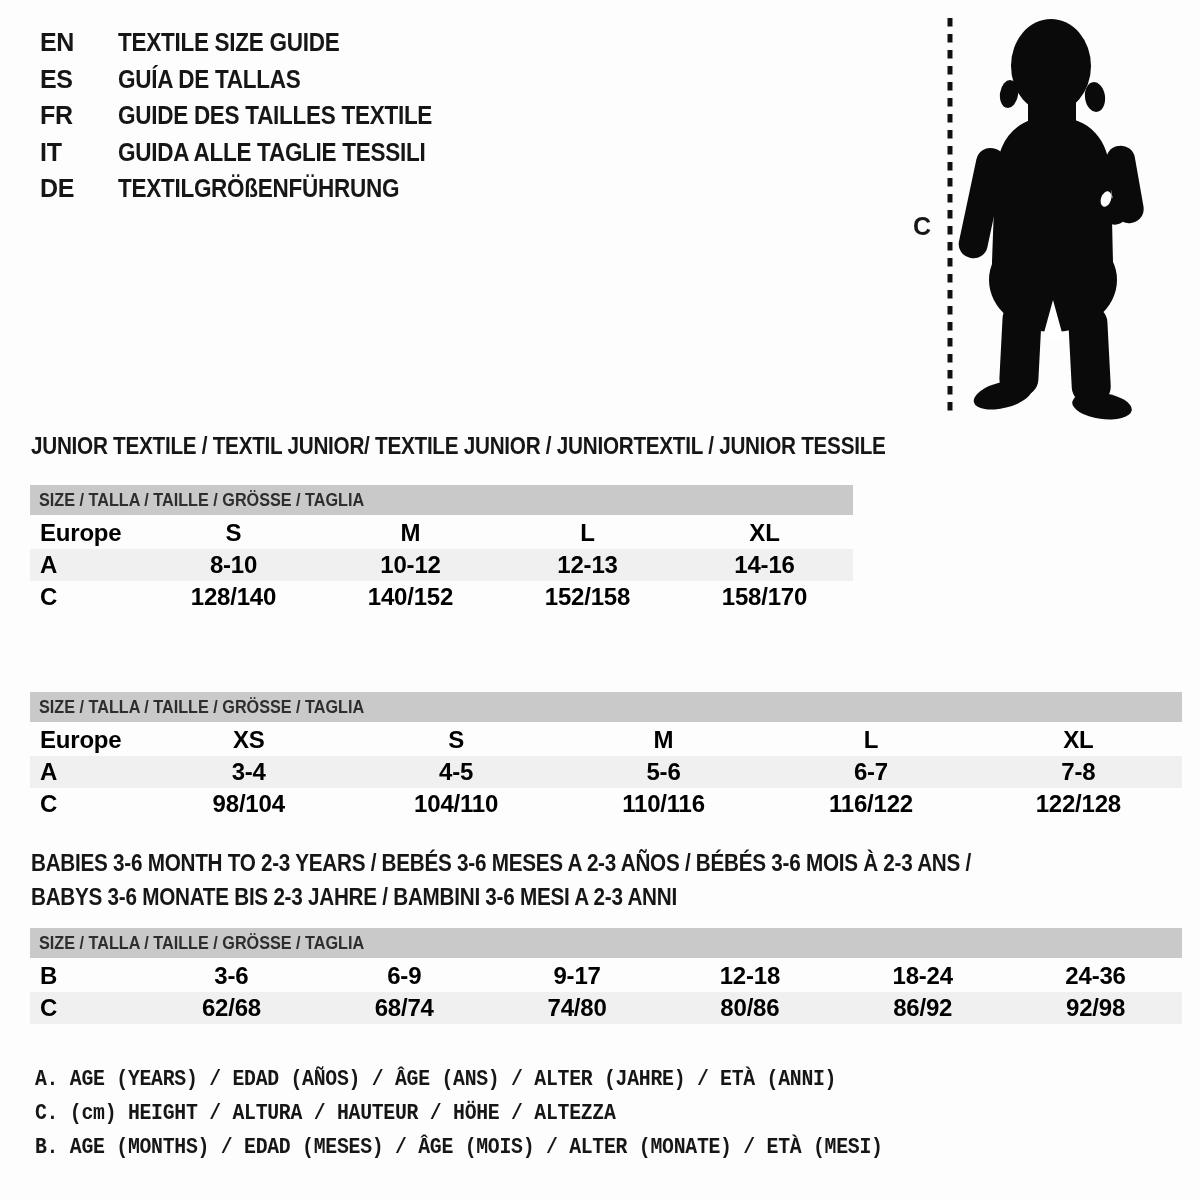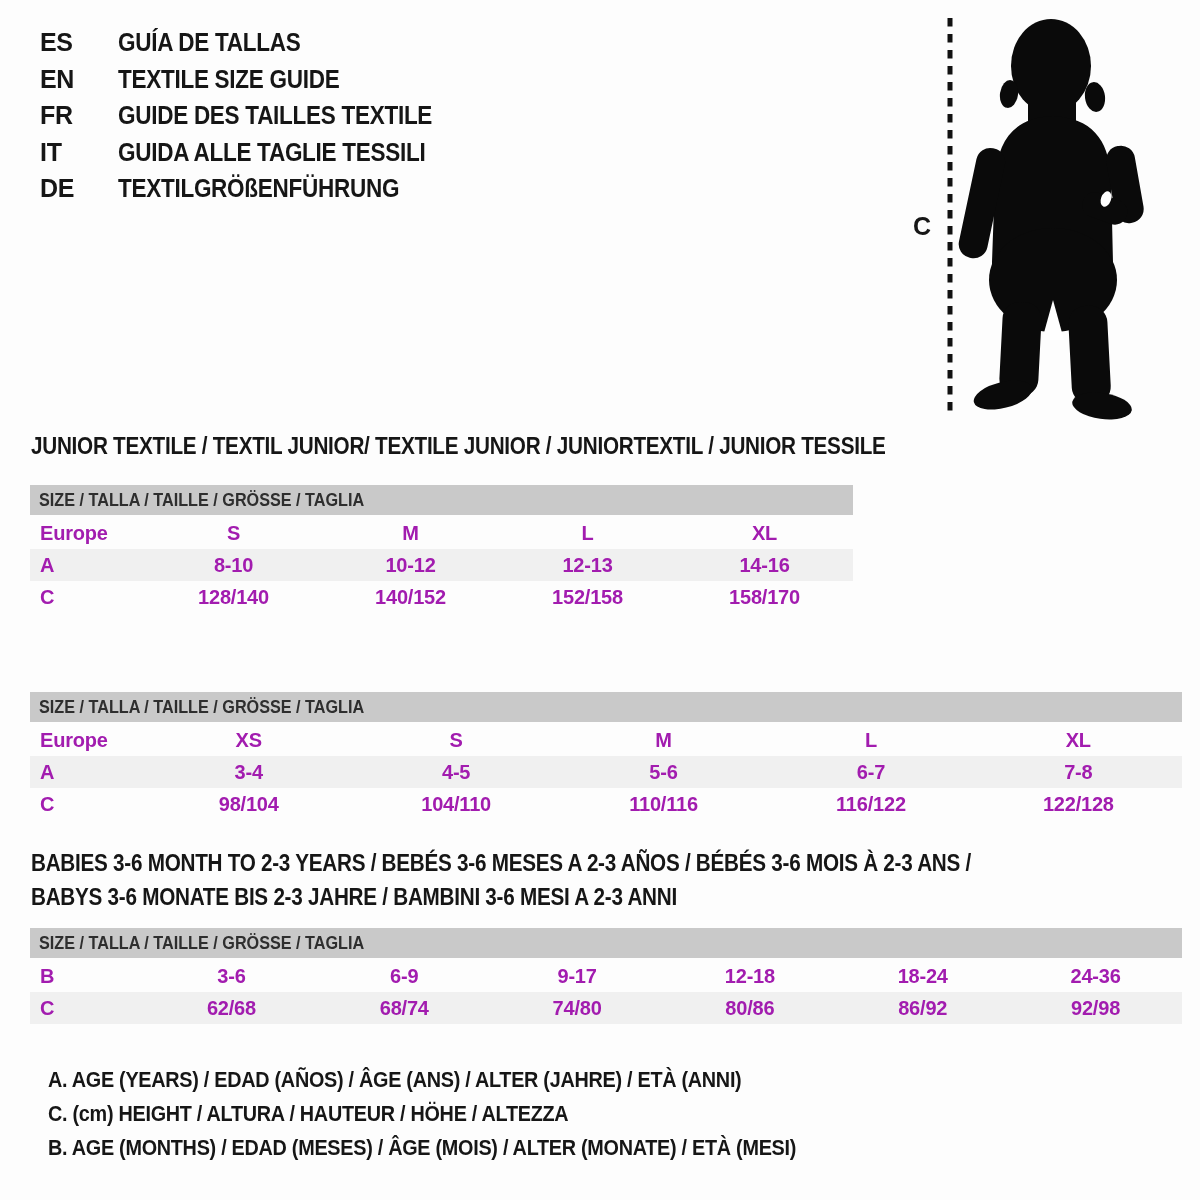--- a/index.html
+++ b/index.html
@@ -23,44 +23,44 @@
   
   .sec-title { position:absolute; left:31px; font-weight:bold; font-size:23px; line-height:26px;
                letter-spacing:-0.3px; color:#161616; white-space:nowrap; }
   .title-sub { font-size:14px; vertical-align:-4px; }
 
   
   .size-table { position:absolute; left:30px; }
   .band { height:30px; background:#c9c9c9; display:flex; align-items:center;
           padding-left:9px; margin-bottom:2px; box-sizing:border-box;
           font-weight:bold; font-size:18px; color:#2e2e2e; }
-  .trow { display:flex; height:32px; align-items:center; font-weight:bold; font-size:20px;
-          letter-spacing:-0.2px; color:#a21caf; }
+  .trow { display:flex; height:32px; align-items:center; font-weight:bold; font-size:24px;
+          letter-spacing:-0.2px; color:#000000; }
   .trow.alt { background:#f0f0f0; }
   .lbl { flex:0 0 115px; width:115px; padding-left:10px; box-sizing:border-box; }
   .cell { flex:1 1 0; text-align:center; }
 
   
-  .legend { position:absolute; left:48px; top:1068px; }
+  .legend { position:absolute; left:35px; top:1068px;font-family:Liberation Mono, monospace; }
   .legend-line { font-weight:bold; font-size:22px; line-height:23px; margin-bottom:11px;
                  letter-spacing:-0.3px; color:#161616; }
 </style>
 </head>
 <body>
 
 <div class="canvas">
 
   <section class="langs">
     <div class="lang-row">
+      <span class="lang-code">EN</span>
+      <span class="cond">TEXTILE SIZE GUIDE</span>
+    </div>
+    <div class="lang-row">
       <span class="lang-code">ES</span>
       <span class="cond">GUÍA DE TALLAS</span>
-    </div>
-    <div class="lang-row">
-      <span class="lang-code">EN</span>
-      <span class="cond">TEXTILE SIZE GUIDE</span>
     </div>
     <div class="lang-row">
       <span class="lang-code">FR</span>
       <span class="cond">GUIDE DES TAILLES TEXTILE</span>
     </div>
     <div class="lang-row">
       <span class="lang-code">IT</span>
       <span class="cond">GUIDA ALLE TAGLIE TESSILI</span>
     </div>
     <div class="lang-row">

